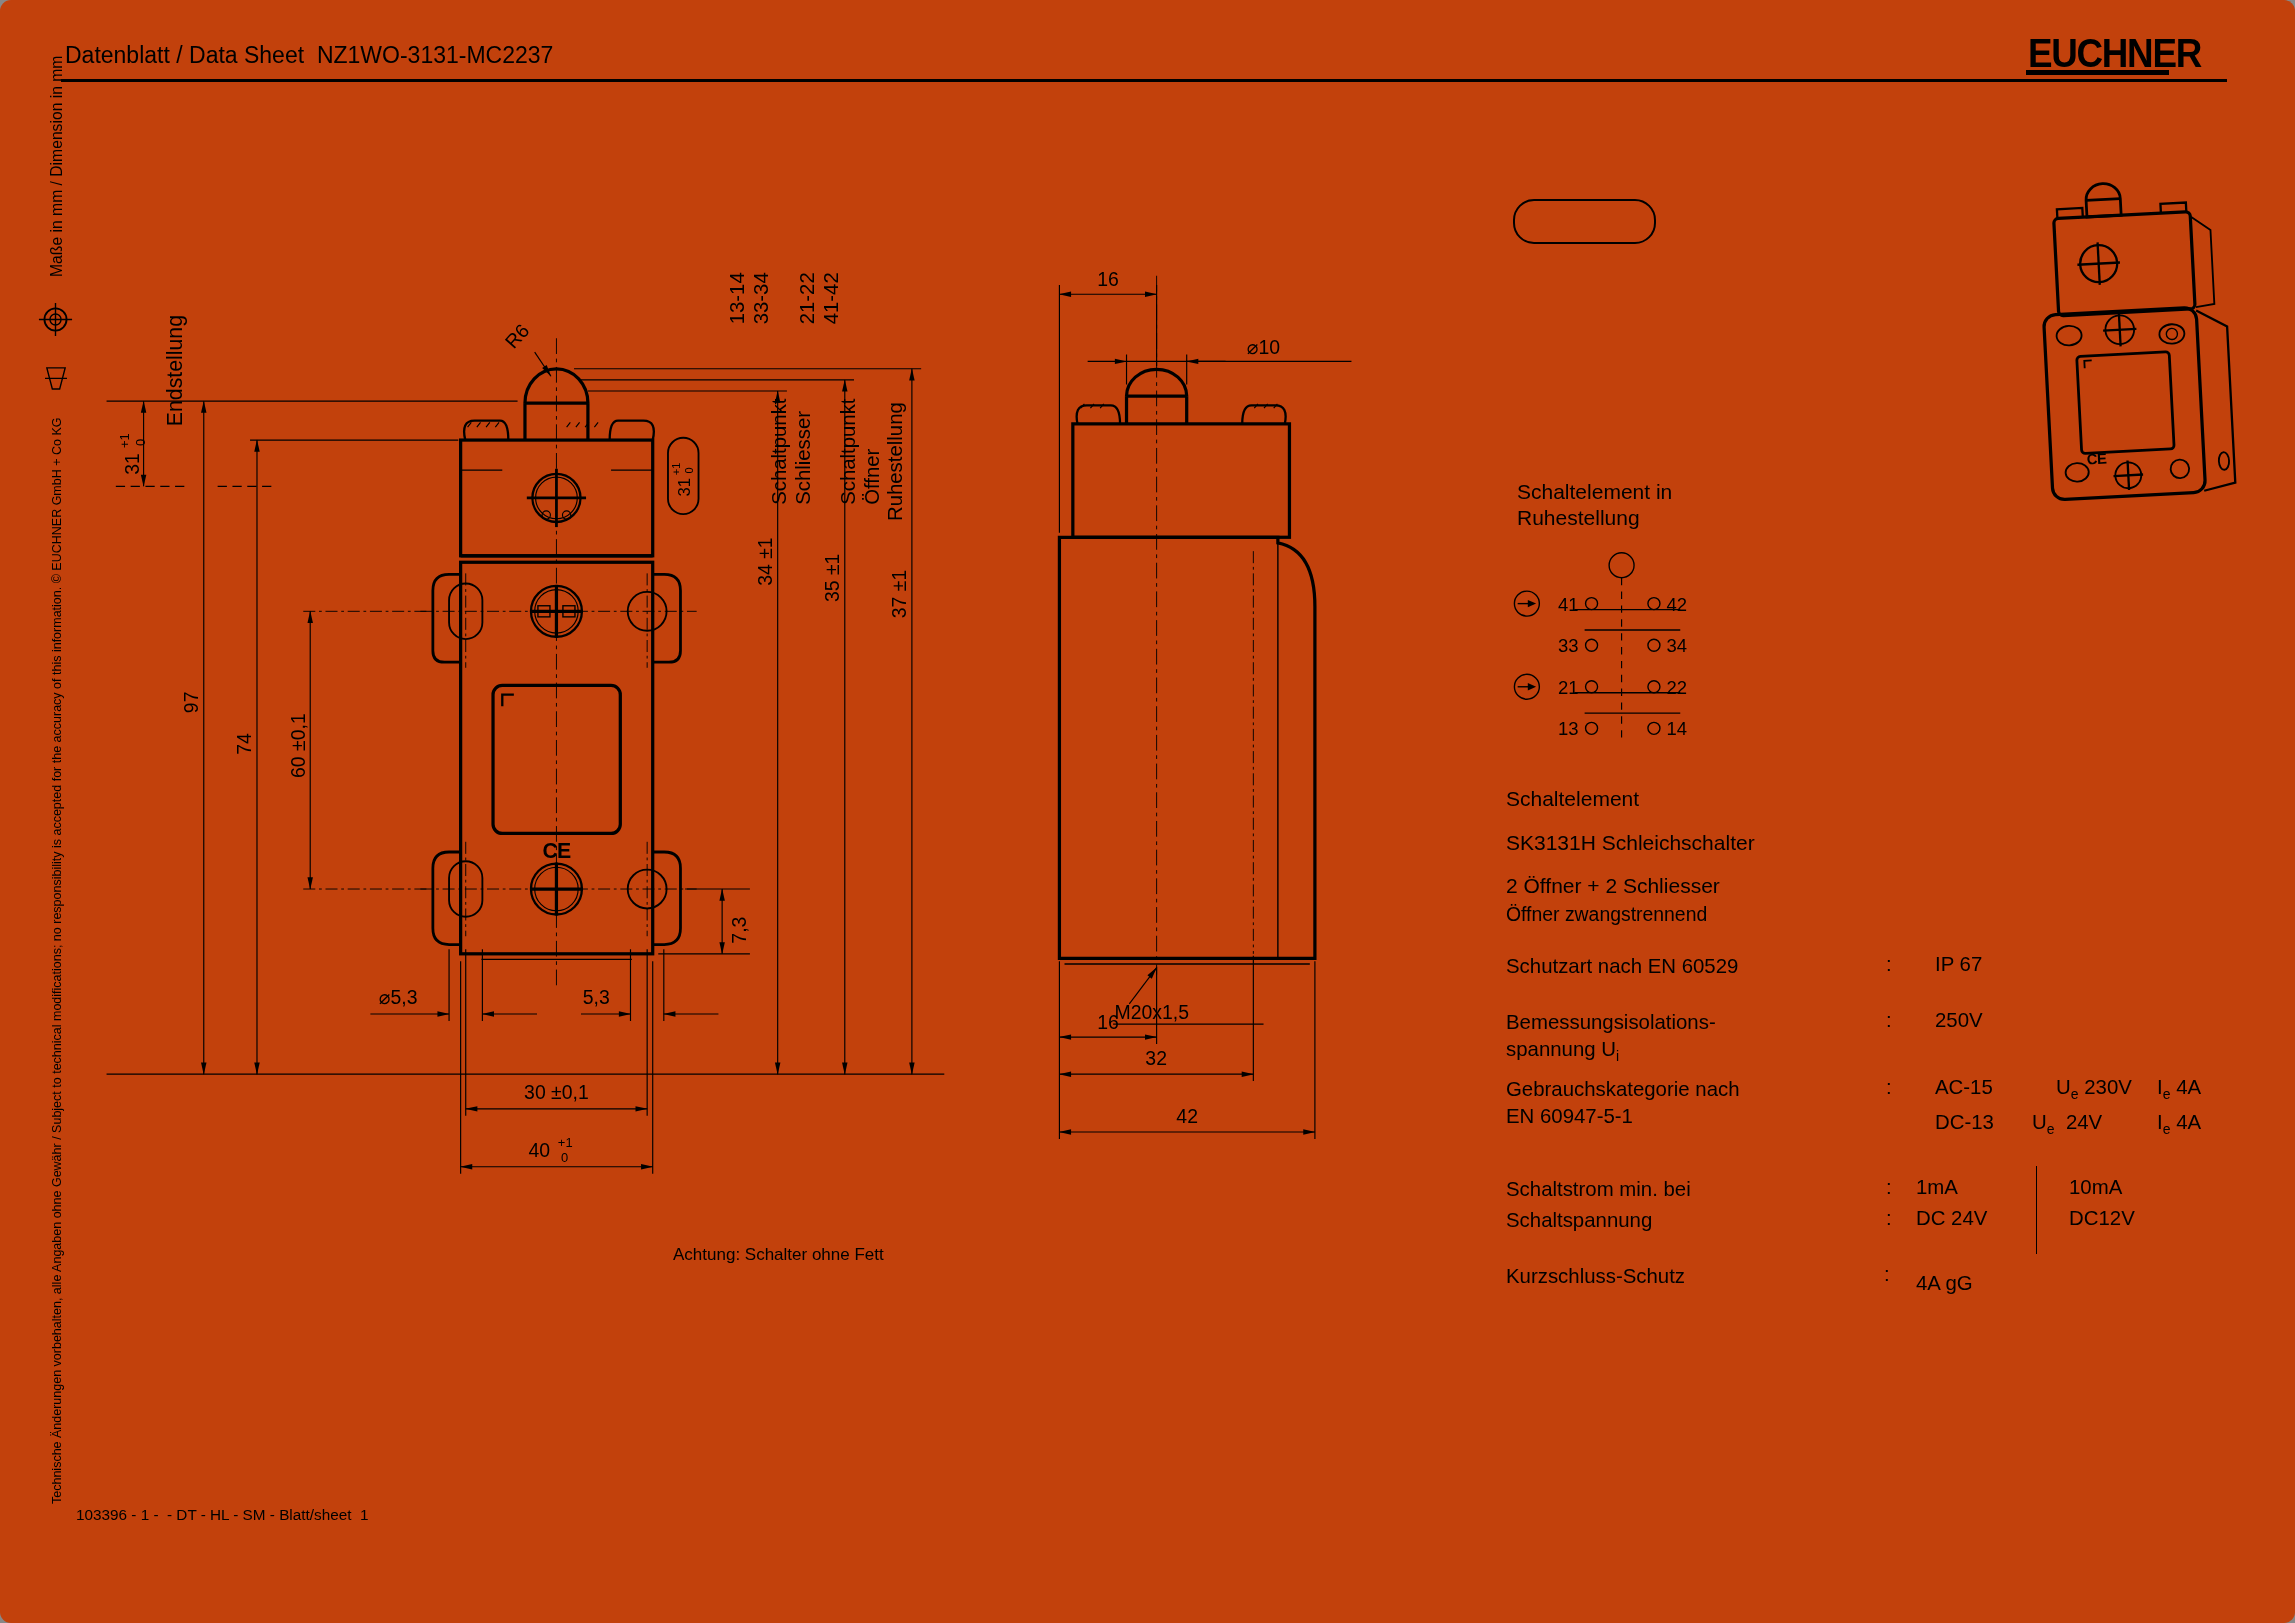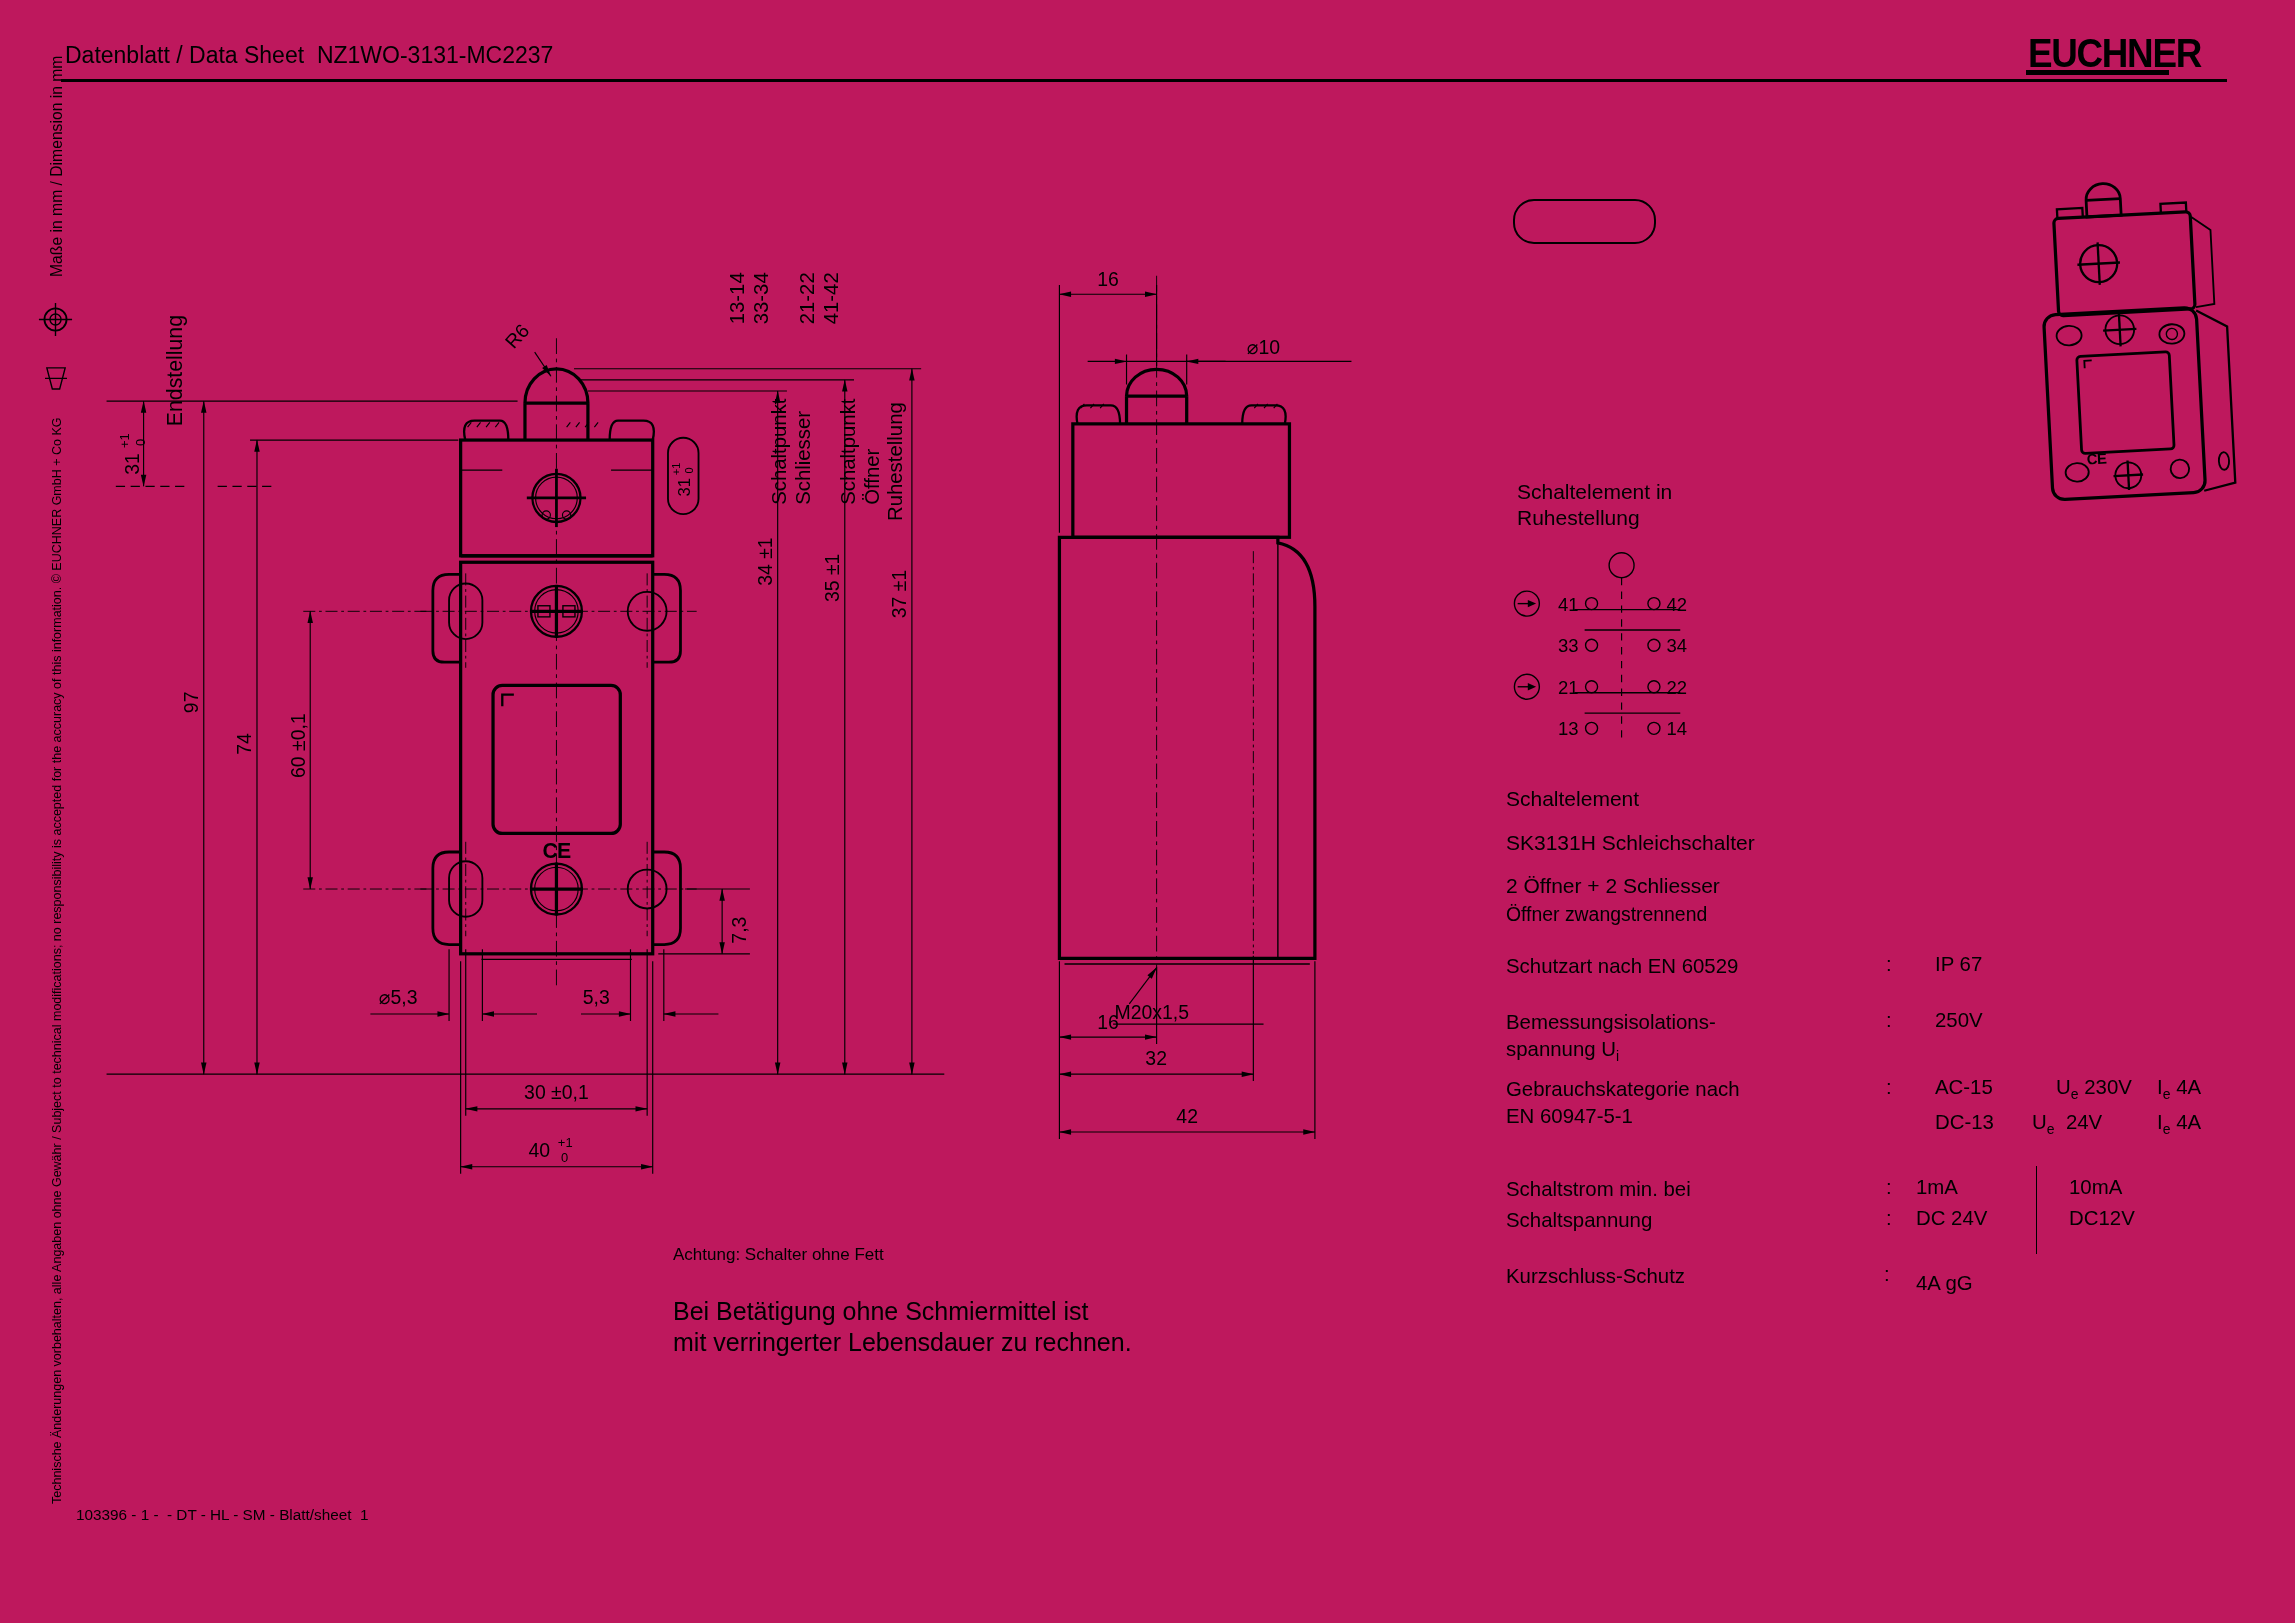--- a/index.html
+++ b/index.html
@@ -1,17 +1,17 @@
 <!DOCTYPE html>
 <html style="font-size:7.4px"><head>
 <meta charset="utf-8">
 <style>
   html,body{margin:0;padding:0;background:#888;}
-  .page{position:relative;width:2295px;height:1623px;background:#be185d;overflow:hidden;
-        font-family:"Liberation Sans",sans-serif;color:#000;}
+  .page{position:relative;width:2295px;height:1623px;background:#c2410c;overflow:hidden;
+        font-family:"Liberation Sans",sans-serif;color:#000;border-radius:11px;}
   .abs{position:absolute;}
   .pre{white-space:pre-line;}
   .hard{white-space:pre;}
   svg text{font-family:"Liberation Sans",sans-serif;fill:#000;}
   sub.u{font-size:14px;vertical-align:-4.6px;}
   .speclabel{font-size:20.4px;line-height:27px;}
   .specval{font-size:20.4px;}
   .rule{background:#000;}
 </style>
 </head>
@@ -392,19 +392,17 @@
   <div class="abs specval" style="left:1886px;top:1207px;">:</div>
   <div class="abs specval" style="left:1916px;top:1207px;">DC 24V</div>
   <div class="abs specval" style="left:2069px;top:1207px;">DC12V</div>
   <div class="abs rule" style="left:2036px;top:1166px;width:1.4px;height:88px;"></div>
 
   <div class="abs speclabel" style="left:1506px;top:1263px;">Kurzschluss-Schutz</div>
   <div class="abs specval" style="left:1884px;top:1263px;">:</div>
   <div class="abs specval" style="left:1916px;top:1272px;">4A gG</div>
 
   <div class="abs" style="left:673px;top:1245px;font-size:17px;">Achtung: Schalter ohne Fett</div>
-  <div class="abs pre" style="left:673px;top:1296px;font-size:25px;line-height:31px;">Bei Betätigung ohne Schmiermittel ist
-mit verringerter Lebensdauer zu rechnen.</div>
 
   <div class="abs hard" style="left:76px;top:1506px;font-size:15.3px;">103396 - 1 -  - DT - HL - SM - Blatt/sheet  1</div>
 
 </div>
 
 
 </body></html>

